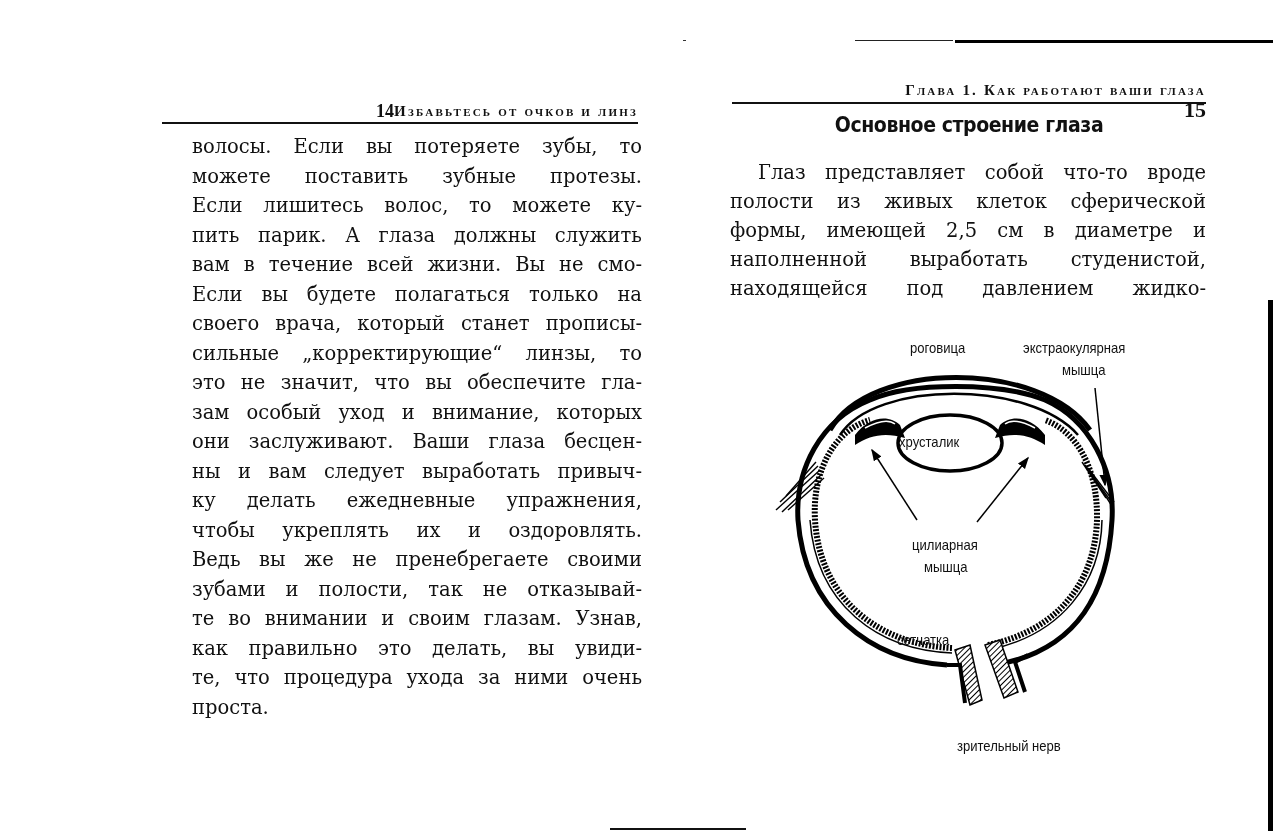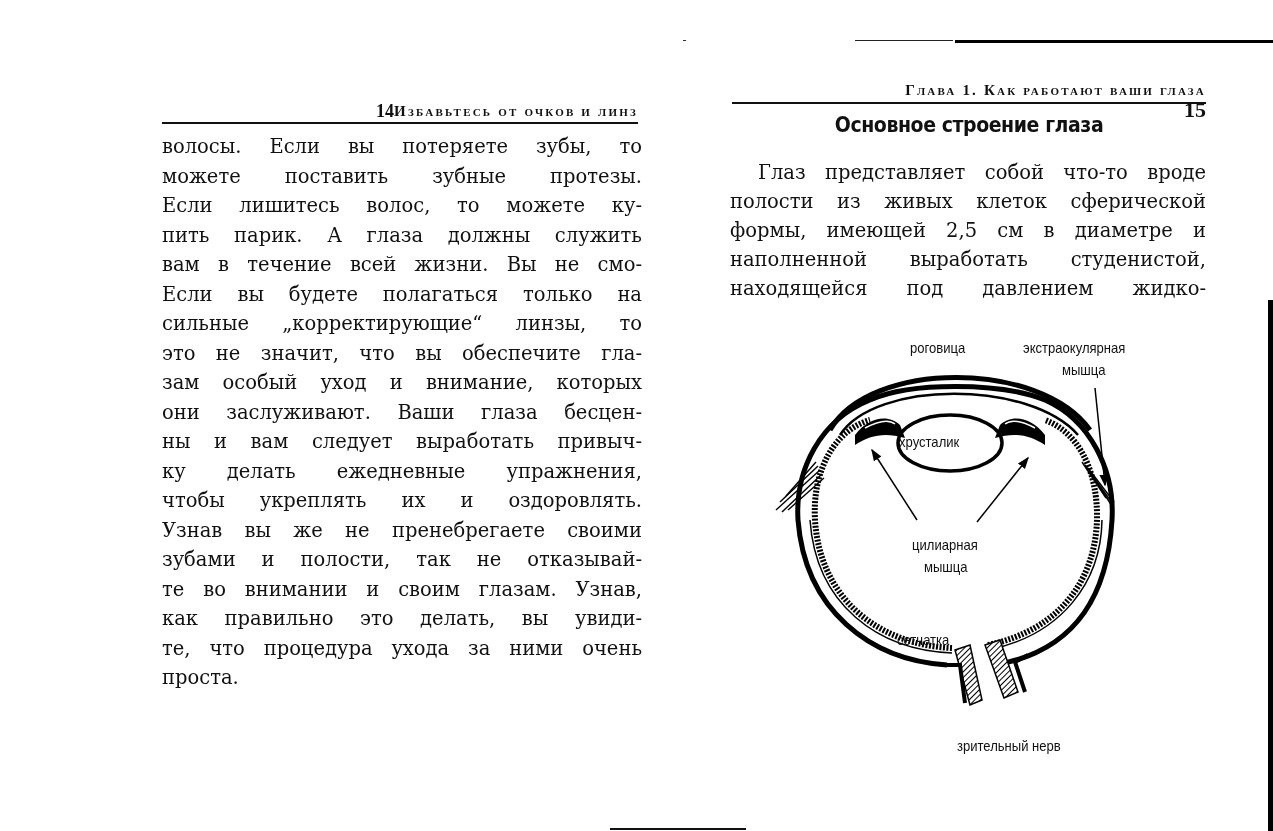--- a/index.html
+++ b/index.html
@@ -22,21 +22,21 @@
   }
   .left-header .pnum { font-family: "Liberation Serif", serif; font-weight: bold; font-size: 18px; line-height: 22px; }
   .left-header .running {
     font-family: "Liberation Serif", serif; font-weight: bold; font-size: 15px; letter-spacing: 2.2px;
     font-variant: small-caps; line-height: 22px;
   }
   .left-body {
     left: 162px; top: 132px; width: 480px;
     font-family: "DejaVu Serif", serif; font-size: 19.5px; line-height: 29.5px;
   }
-  .left-body .line { display: block; white-space: nowrap; text-align: justify; text-align-last: justify; height: 29.5px; }
+  .left-body .line { display: block; white-space: nowrap; text-align: justify; text-align-last: justify; height: 29.5px; margin-left: 30px; }
   .left-body .line.last { text-align-last: left; }
 
   
   .right-header {
     left: 732px; top: 80px; width: 474px; height: 22px;
     border-bottom: 2px solid #111; display: flex; justify-content: space-between; align-items: flex-end; flex-direction: column;
   }
   .right-header .running {
     font-family: "Liberation Serif", serif; font-weight: bold; font-size: 15px; letter-spacing: 2.2px;
     font-variant: small-caps; line-height: 20px;
@@ -76,28 +76,29 @@
   <span class="running">Избавьтесь от очков и линз</span>
 </div>
 
 <div class="abs left-body">
   <span class="line">волосы. Если вы потеряете зубы, то</span>
   <span class="line">можете поставить зубные протезы.</span>
   <span class="line">Если лишитесь волос, то можете ку-</span>
   <span class="line">пить парик. А глаза должны служить</span>
   <span class="line">вам в течение всей жизни. Вы не смо-</span>
   <span class="line">Если вы будете полагаться только на</span>
+  <span class="line">своего врача, который станет прописы-</span>
   <span class="line">сильные „корректирующие“ линзы, то</span>
   <span class="line">это не значит, что вы обеспечите гла-</span>
   <span class="line">зам особый уход и внимание, которых</span>
   <span class="line">они заслуживают. Ваши глаза бесцен-</span>
   <span class="line">ны и вам следует выработать привыч-</span>
   <span class="line">ку делать ежедневные упражнения,</span>
   <span class="line">чтобы укреплять их и оздоровлять.</span>
-  <span class="line">Узнав вы же не пренебрегаете своими</span>
+  <span class="line">Ведь вы же не пренебрегаете своими</span>
   <span class="line">зубами и полости, так не отказывай-</span>
   <span class="line">те во внимании и своим глазам. Узнав,</span>
   <span class="line">как правильно это делать, вы увиди-</span>
   <span class="line">те, что процедура ухода за ними очень</span>
   <span class="line last">проста.</span>
 </div>
 
 <div class="abs right-header">
   <span class="running">Глава 1. Как работают ваши глаза</span>
   <span class="pnum">15</span>

